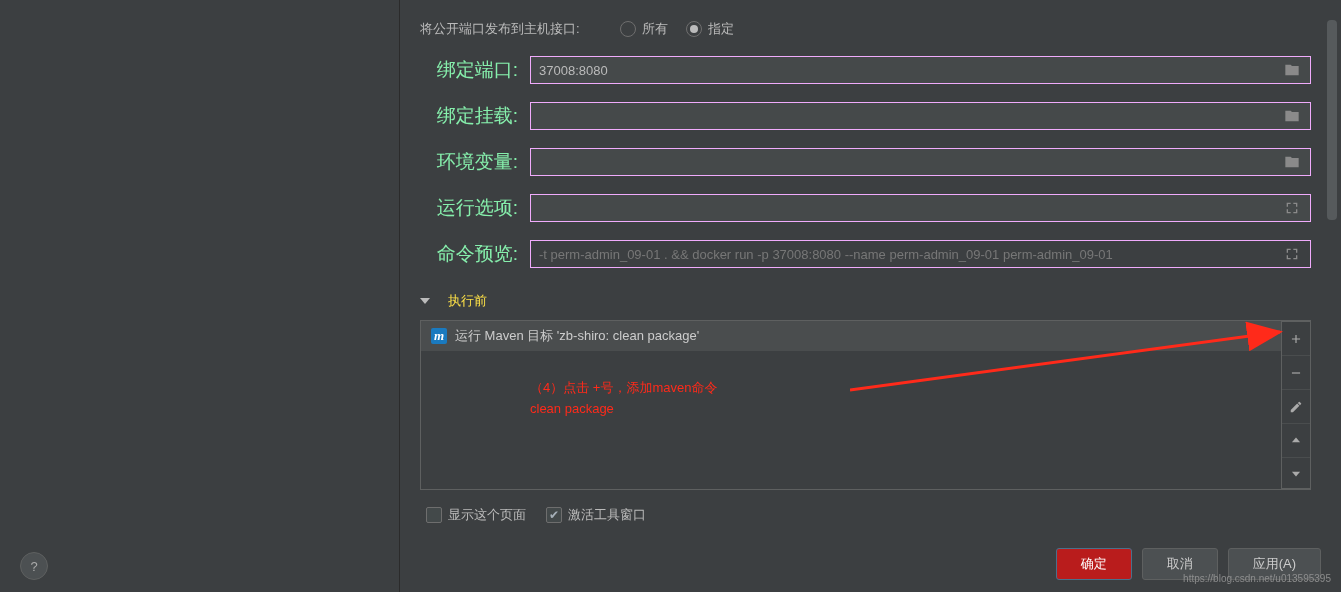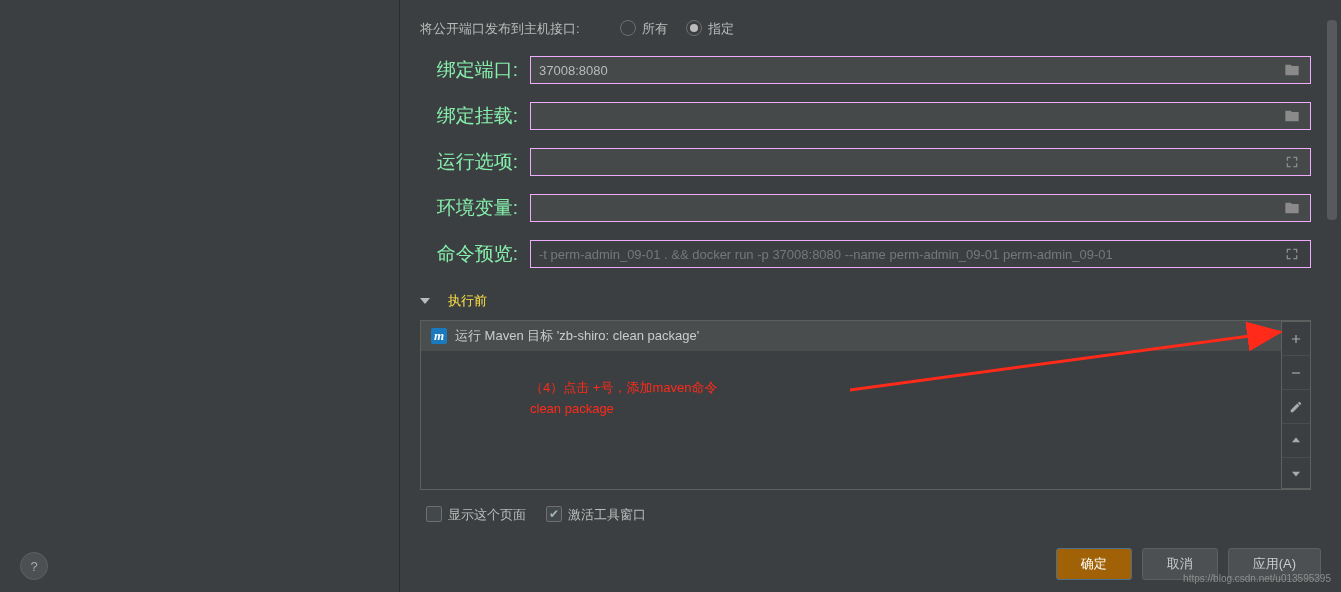--- a/index.html
+++ b/index.html
@@ -3,21 +3,21 @@
 <meta charset="utf-8">
 <style>
 *{box-sizing:border-box;margin:0;padding:0;font-family:"Microsoft YaHei",Arial,sans-serif;font-size:13px}
 body{background:#3c3f41;color:#bbb;width:1341px;height:592px;overflow:hidden;position:relative}
 .left-panel{position:absolute;left:0;top:0;width:400px;height:592px;background:#3c3f41;border-right:1px solid #2b2b2b}
 .right-panel{position:absolute;left:400px;top:0;right:20px;height:592px;padding:20px 10px 10px 20px}
 .row{display:flex;align-items:center;margin-bottom:18px}
 .label{width:110px;text-align:right;color:#86efac;padding-right:12px;font-size:19px}
 .label-first{width:200px;text-align:left;}
 .radio-group{display:flex;align-items:center;gap:18px}
-.radio{display:inline-flex;align-items:flex-start;gap:6px;cursor:pointer}
+.radio{display:inline-flex;align-items:center;gap:6px;cursor:pointer}
 .radio-circle{width:16px;height:16px;border:1px solid #6e6e6e;border-radius:50%;display:flex;align-items:center;justify-content:center}
 .radio-dot{width:8px;height:8px;border-radius:50%;background:#bbb}
 .input-field{flex:1;display:flex;align-items:center;border:1px solid #f0abfc;background:#45494a;height:28px;padding:0 8px;color:#bbb}
 .input-field.readonly{background:#3c3f41;color:#777;font-family:Consolas,monospace}
 .input-value{flex:1;white-space:nowrap;overflow:hidden}
 .field-icon{width:20px;display:flex;align-items:center;justify-content:center;color:#8a8a8a}
 .folder-icon svg,.expand-icon svg{width:16px;height:16px;fill:#8a8a8a}
 .section-head{display:flex;align-items:center;gap:18px;margin:24px 0 10px 0;color:#fde047}
 .triangle-down{width:0;height:0;border-left:5px solid transparent;border-right:5px solid transparent;border-top:6px solid #bbb}
 .before-list{border:1px solid #5e6060;border-right:none;display:flex;height:170px}
@@ -26,21 +26,21 @@
 .m-icon{width:16px;height:16px;display:flex;align-items:center;justify-content:center;background:#1a7abf;color:#fff;font-weight:bold;font-style:italic;font-family:serif;font-size:13px;border-radius:2px}
 .side-btns{width:30px;border:1px solid #5e6060;border-left:1px solid #5e6060;display:flex;flex-direction:column}
 .side-btn{height:34px;display:flex;align-items:center;justify-content:center;color:#aaa;cursor:pointer;border-bottom:1px solid #4a4d4e}
 .side-btn:last-child{border-bottom:none;flex:1}
 .side-btn svg{width:14px;height:14px;fill:#aaa}
 .check-row{margin-top:16px;display:flex;align-items:center;gap:20px;padding-left:6px}
 .checkbox{width:16px;height:16px;border:1px solid #6e6e6e;border-radius:2px;display:flex;align-items:center;justify-content:center;background:#43494a}
 .checkmark{color:#a6b0b9;font-size:12px;line-height:1}
 .footer-btns{position:absolute;bottom:12px;right:20px;display:flex;gap:10px}
 .btn{padding:6px 24px;border:1px solid #5e6060;background:#4c5052;color:#ccc;cursor:pointer;border-radius:3px}
-.btn.primary{background:#a16207;border-color:#4a708b;color:#fff}
+.btn.primary{background:#b91c1c;border-color:#4a708b;color:#fff}
 .help-btn{position:absolute;left:20px;bottom:12px;width:28px;height:28px;border:1px solid #5e6060;border-radius:50%;display:flex;align-items:center;justify-content:center;color:#aaa;cursor:pointer;background:#4c5052}
 .annotation{position:absolute;color:#ff2a1a;font-size:20px;font-weight:500;pointer-events:none;line-height:1.6}
 .arrow{position:absolute;pointer-events:none}
 .watermark{position:absolute;right:10px;bottom:8px;color:#999;font-size:10px;opacity:.85}
 .scrollbar{position:absolute;right:4px;top:20px;width:10px;height:520px;background:#3c3f41}
 .scrollbar-thumb{position:absolute;right:4px;top:20px;width:10px;height:200px;background:#565a5c;border-radius:4px}
 </style>
 </head>
 <body>
 
@@ -82,38 +82,38 @@
       <span class="input-value"></span>
       <span class="field-icon folder-icon">
           <svg viewBox="0 0 24 24">
             <path d="M10 4H2v16h20V6H12l-2-2z"></path>
           </svg>
         </span>
     </div>
   </div>
 
   <div class="row">
+    <div class="label">环境变量:</div>
+    <div class="input-field">
+      <span class="input-value"></span>
+      <span class="field-icon folder-icon">
+          <svg viewBox="0 0 24 24">
+            <path d="M10 4H2v16h20V6H12l-2-2z"></path>
+          </svg>
+        </span>
+    </div>
+  </div>
+
+  <div class="row">
     <div class="label">运行选项:</div>
     <div class="input-field">
       <span class="input-value"></span>
       <span class="field-icon expand-icon">
           <svg viewBox="0 0 24 24">
             <path d="M4 4h6v2H6v4H4V4zm10 0h6v6h-2V6h-4V4zM4 14h2v4h4v2H4v-6zm14 0h2v6h-6v-2h4v-4z"></path>
-          </svg>
-        </span>
-    </div>
-  </div>
-
-  <div class="row">
-    <div class="label">环境变量:</div>
-    <div class="input-field">
-      <span class="input-value"></span>
-      <span class="field-icon folder-icon">
-          <svg viewBox="0 0 24 24">
-            <path d="M10 4H2v16h20V6H12l-2-2z"></path>
           </svg>
         </span>
     </div>
   </div>
 
   <div class="row">
     <div class="label">命令预览:</div>
     <div class="input-field readonly">
       <span class="input-value">-t perm-admin_09-01 . &amp;&amp; docker run -p 37008:8080 --name perm-admin_09-01 perm-admin_09-01</span>
       <span class="field-icon expand-icon">

